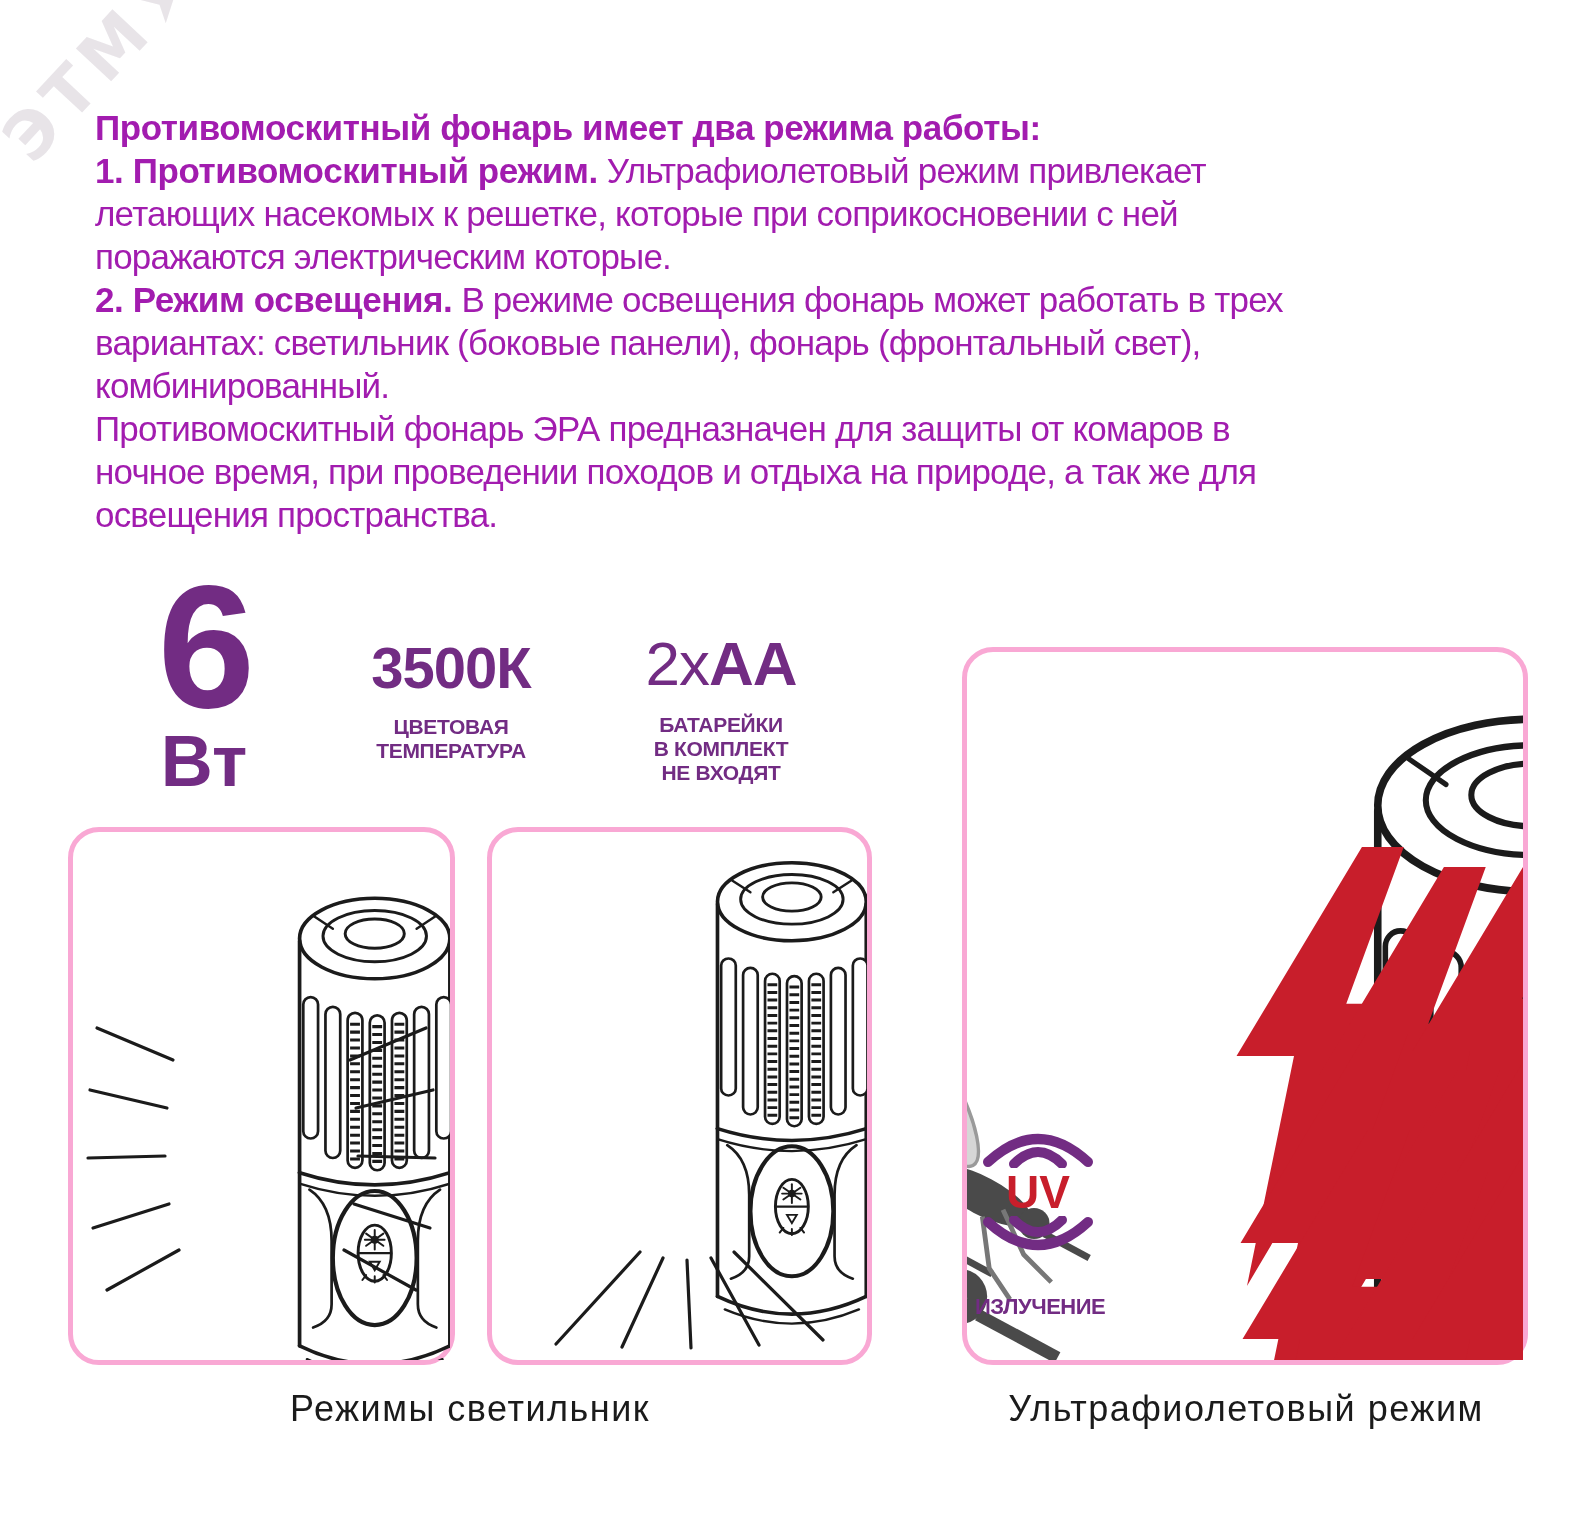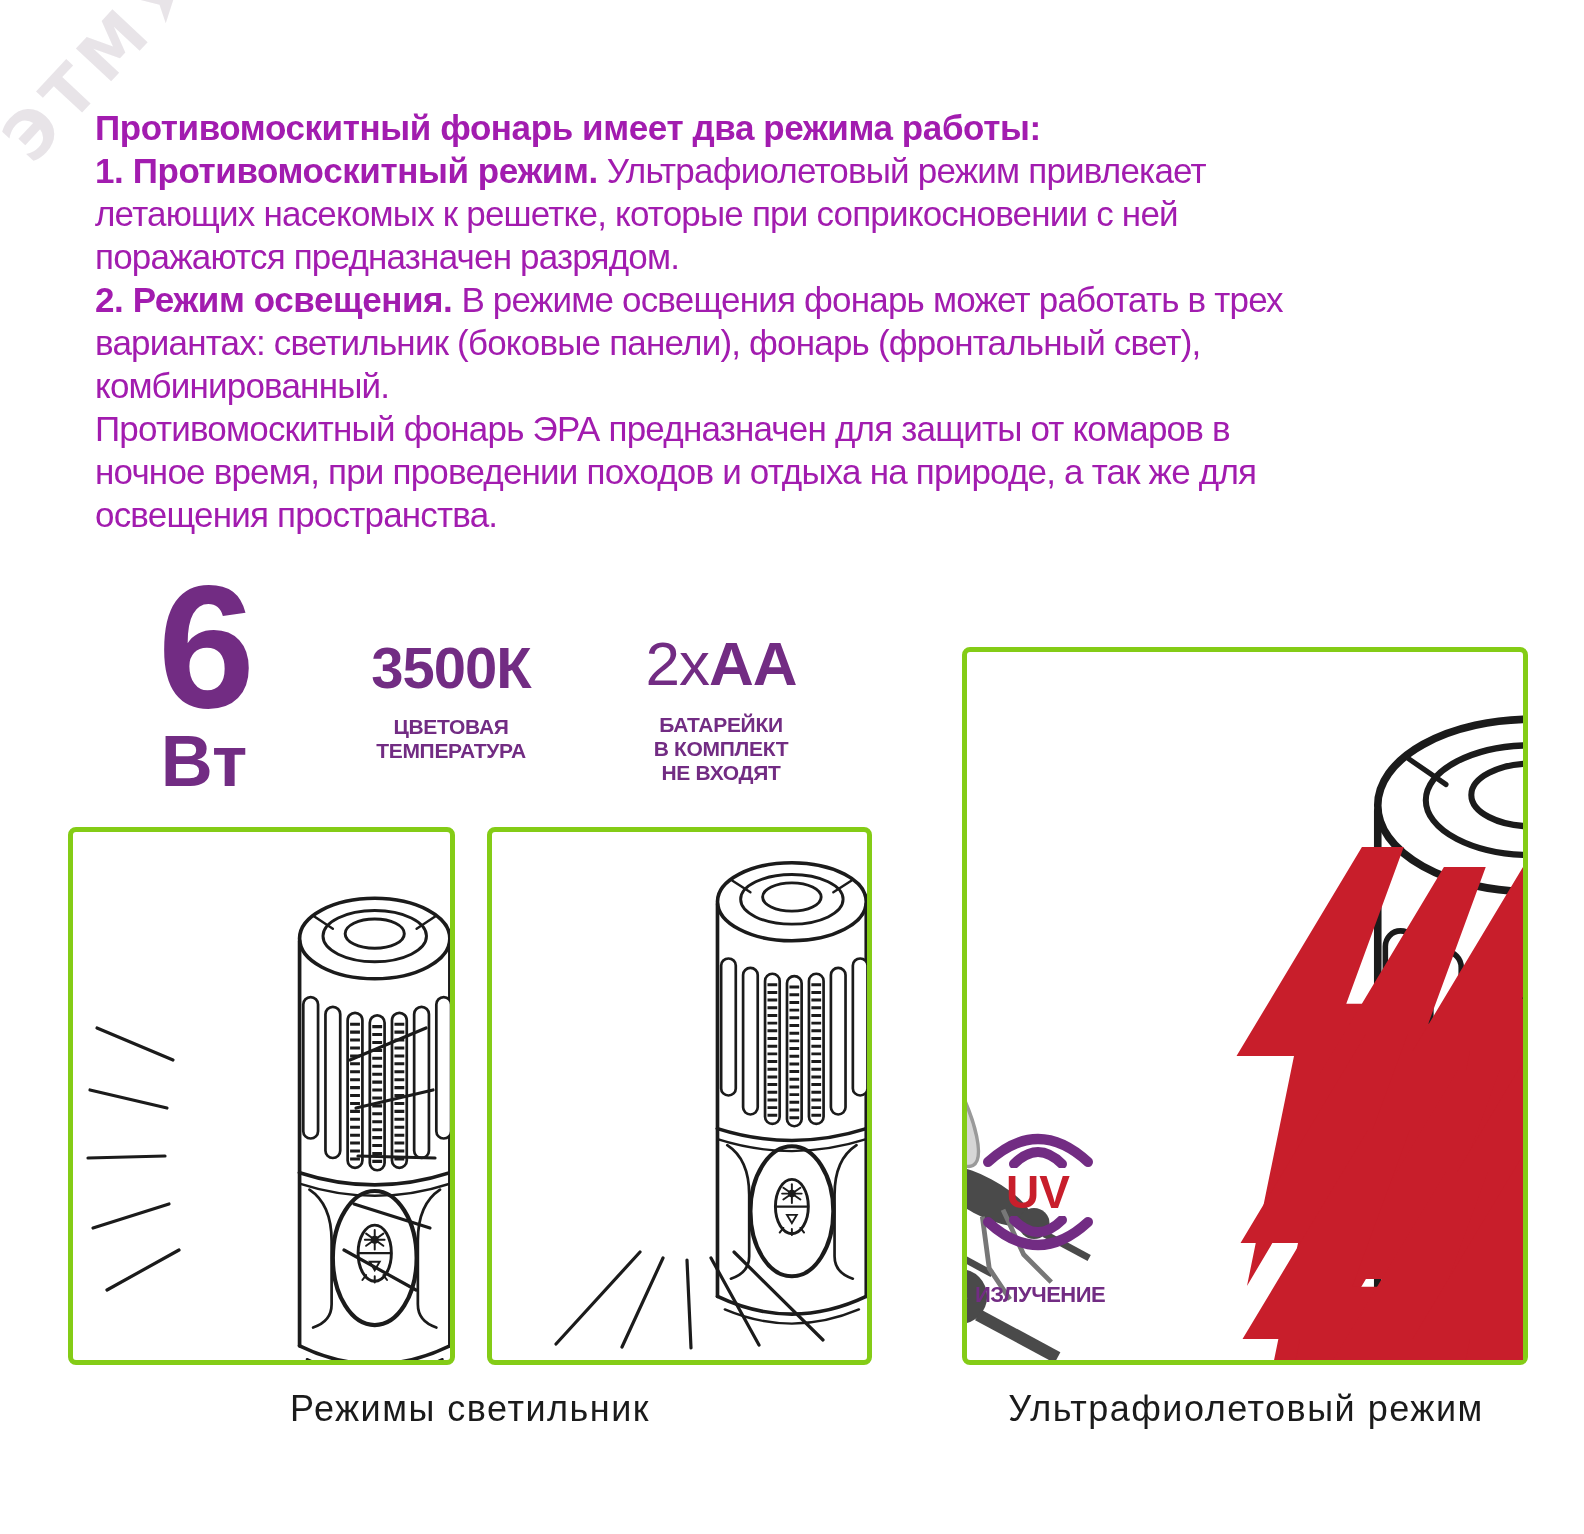--- a/index.html
+++ b/index.html
@@ -25,35 +25,35 @@
   .watt-unit{font-size:72px;font-weight:bold;line-height:62px;margin-top:14px;}
   .spec-temp{left:346px;top:642px;width:210px;}
   .big-value{font-size:58px;font-weight:bold;line-height:52px;letter-spacing:-1px;white-space:nowrap;}
   .spec-label{font-size:21px;font-weight:bold;line-height:24px;margin-top:21px;letter-spacing:-0.3px;}
   .spec-batt{left:616px;top:636px;width:210px;}
   .batt-value{font-size:62px;line-height:56px;letter-spacing:-1px;white-space:nowrap;}
   .batt-prefix{font-weight:400;}
   .batt-main{font-weight:bold;}
 
   
-  .panel{position:absolute;border:5px solid #84cc16;border-radius:8px;background:#fff;}
+  .panel{position:absolute;border:5px solid #f9a8d4;border-radius:31px;background:#fff;}
   .panel-1{left:68px;top:827px;width:377px;height:528px;}
   .panel-2{left:487px;top:827px;width:375px;height:528px;}
   .panel-3{left:962px;top:647px;width:556px;height:708px;}
   .panel svg.panel-art{display:block;width:100%;height:100%;}
 
   .caption{position:absolute;text-align:center;font-size:36px;letter-spacing:1.5px;color:#1b1b1b;}
   .caption-1{left:68px;top:1388px;width:804px;}
   .caption-2{left:946px;top:1388px;width:600px;}
 
   
   .uv{position:absolute;left:8px;top:462px;width:126px;text-align:center;}
   .uv svg{display:block;margin:0 auto;}
   .uv-text{font-size:46px;font-weight:bold;color:#C81E2B;line-height:44px;margin:2px 0;}
-  .uv-label{font-size:22px;font-weight:bold;color:#722C83;letter-spacing:-0.5px;margin-top:12px;text-align:right;}
+  .uv-label{font-size:22px;font-weight:bold;color:#722C83;letter-spacing:-0.5px;margin-top:24px;text-align:right;}
 </style>
 </head>
 <body>
 
 <div class="page">
 
   <svg width="0" height="0" style="position:absolute" aria-hidden="true">
     <defs>
       <symbol id="lantern" viewBox="0 0 160 420" overflow="visible">
         <g fill="none" stroke="#1b1b1b" stroke-width="3" stroke-linecap="round">
@@ -125,21 +125,21 @@
   <div class="watermark">
     <div class="wm-inner">
       <span>ЭТМ</span><span class="wm-arrow">➤</span>
     </div>
   </div>
 
   <div class="intro">
     <div><b>Противомоскитный фонарь имеет два режима работы:</b><span></span></div>
     <div><b>1. Противомоскитный режим.</b><span> Ультрафиолетовый режим привлекает</span></div>
     <div><b></b><span>летающих насекомых к решетке, которые при соприкосновении с ней</span></div>
-    <div><b></b><span>поражаются предназначен разрядом.</span></div>
+    <div><b></b><span>поражаются электрическим которые.</span></div>
     <div><b>2. Режим освещения.</b><span> В режиме освещения фонарь может работать в трех</span></div>
     <div><b></b><span>вариантах: светильник (боковые панели), фонарь (фронтальный свет),</span></div>
     <div><b></b><span>комбинированный.</span></div>
     <div><b></b><span>Противомоскитный фонарь ЭРА предназначен для защиты от комаров  в</span></div>
     <div><b></b><span>ночное время, при проведении  походов и отдыха на природе, а так же для</span></div>
     <div><b></b><span>освещения пространства.</span></div>
   </div>
 
   <div class="spec spec-watt">
     <div class="watt-value">6</div>

